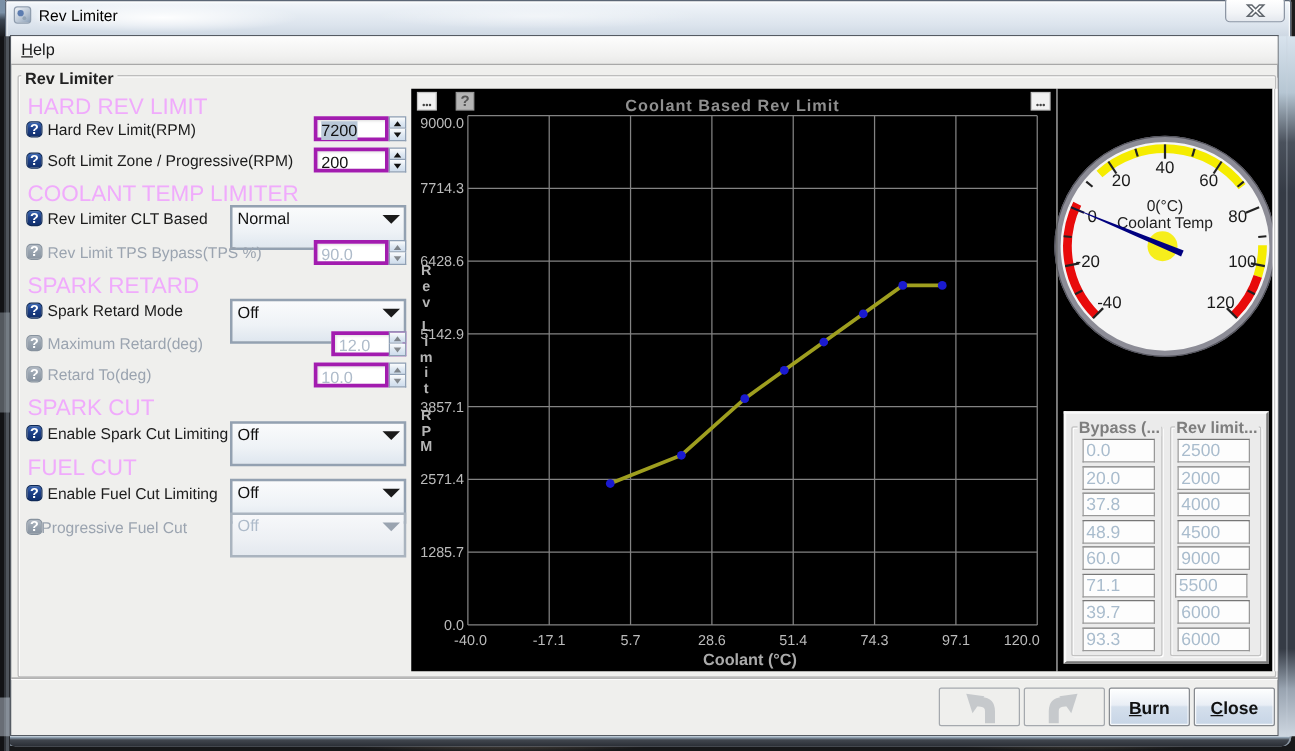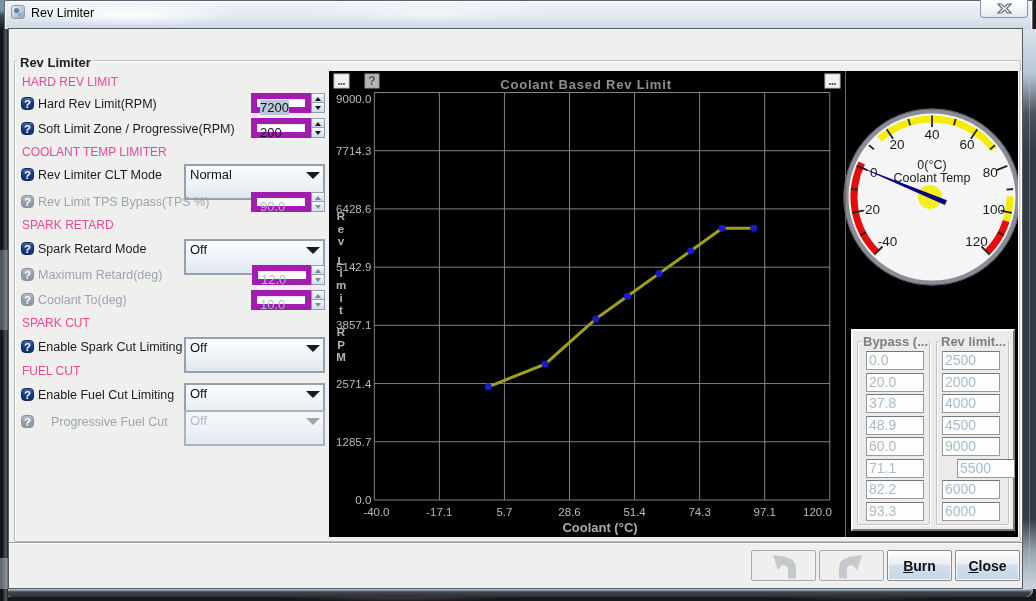--- a/index.html
+++ b/index.html
@@ -18,28 +18,28 @@
 #closebtn{position:absolute;left:980px;top:0;width:48px;height:18px;border-radius:0 0 4px 4px;
  background:linear-gradient(180deg,#ffffff,#f2f4f7 60%,#e4e8ee);border:1px solid #8d96a4;border-top:none;box-sizing:border-box}
 #client{position:absolute;left:8px;top:28px;width:1013px;height:559px;background:#efefed;border:1px solid #555b63;box-sizing:content-box}
 
 #menubar{position:absolute;left:0;top:0;width:1013px;height:22px;
  background:linear-gradient(180deg,#fdfdfd,#f1f1f0 70%,#e9e9e8);border-bottom:1px solid #a8a8a8}
 #menubar span{position:absolute;left:8px;top:3px;font-size:13px;color:#1a1a1a}
 #gbox{position:absolute;left:5px;top:31px;width:1005px;height:480px;border:1px solid #bdbdbd;border-radius:2px;
  box-shadow:inset 1px 1px 0 rgba(255,255,255,.9),1px 1px 0 rgba(255,255,255,.9)}
 #gblabel{position:absolute;left:8px;top:26px;padding:0 3px;background:#efefed;font-size:13px;font-weight:bold;color:#222}
-.hdr{position:absolute;font-size:12px;color:#ec4899;white-space:nowrap}
+.hdr{position:absolute;font-size:18px;color:#f0abfc;white-space:nowrap}
 .lbl{position:absolute;font-size:12.5px;color:#1c1c1c;white-space:nowrap}
 .lbl.dis,.hdr.dis{color:#9ba4b0}
 .help{position:absolute;width:13px;height:13px;border-radius:4px;
  background:linear-gradient(180deg,#3c68b5,#1c3f87 45%,#12306e);border:1px solid #0f2a58;box-sizing:border-box}
 .help:after{content:"?";position:absolute;left:0;top:0;width:11px;height:11px;line-height:13px;text-align:center;color:#fff;font-size:11.5px;font-weight:bold}
 .help.dis{background:linear-gradient(180deg,#b3bbc5,#98a3af 45%,#8a95a2);border-color:#87929e}
-.sfield{position:absolute;width:60px;height:20px;background:#fff;border:6px solid #a21caf;box-sizing:border-box;
+.sfield{position:absolute;width:60px;height:20px;background:#fff;border:3px solid #a21caf;box-sizing:border-box;
  font-size:13px;color:#111;line-height:18px;padding-left:3px;box-shadow:inset 1px 1px 2px rgba(0,0,0,.12)}
 .sfield.dis{color:#aebbca}
 .sbtns{position:absolute;width:14px;height:20px}
 .sb{position:absolute;left:0;width:14px;height:10px;background:linear-gradient(180deg,#fbfcfd,#dee8f2 55%,#cfdded);border:1px solid #8fa0b5;box-sizing:border-box}
 .sb.dn{top:10px;border-top:none}
 .sb:after{content:"";position:absolute;left:3px;border-left:3.5px solid transparent;border-right:3.5px solid transparent}
 .sb.up:after{top:3px;border-bottom:4px solid #111}
 .sb.dn:after{top:3px;border-top:4px solid #111}
 .sb.dis:after{opacity:.45}
 .combo{position:absolute;width:141px;height:36px;border:2px solid #93a1b1;box-sizing:border-box;
@@ -79,20 +79,23 @@
 <div id="frame"></div>
 <div id="titleglow" style="position:absolute;left:20px;top:2px;width:220px;height:24px;background:radial-gradient(ellipse 110px 12px at 50% 50%,rgba(255,255,255,.95) 0%,rgba(255,255,255,.45) 55%,rgba(255,255,255,0) 100%)"></div>
 <div id="titleglow2" style="position:absolute;left:300px;top:2px;width:260px;height:22px;background:radial-gradient(ellipse 130px 10px at 50% 50%,rgba(255,255,255,.5) 0%,rgba(255,255,255,0) 100%)"></div>
 <div id="titleicon"></div>
 <div id="title">Rev Limiter</div>
 <div id="closebtn"><svg width="48" height="17">
       <path d="M17 4 L20.5 4 L23.5 7 L26.5 4 L30 4 L25.5 8.5 L30 13 L26.5 13 L23.5 10 L20.5 13 L17 13 L21.5 8.5 Z" fill="#ffffff" stroke="#61676e" stroke-width="1.2"></path>
     </svg></div>
 <div id="client"></div>
 <div id="holder" style="position:absolute;left:9px;top:29px;width:1015px;height:560px">
+<div id="menubar">
+      <span><u>H</u>elp</span>
+    </div>
 <div id="gbox"></div>
 <div id="gblabel">Rev Limiter</div>
 
 <div class="hdr" style="left:13px;top:46px">HARD REV LIMIT</div>
 <div class="help" style="left:12px;top:68px"></div>
 <div class="lbl" style="left:29px;top:68px">Hard Rev Limit(RPM)</div>
 <div class="sfield" style="left:242px;top:64px"><span class="selbg">7200</span></div>
 <div class="sbtns" style="left:302px;top:64px">
       <div class="sb up"></div>
       <div class="sb dn"></div>
@@ -101,64 +104,64 @@
 <div class="help" style="left:12px;top:93px"></div>
 <div class="lbl" style="left:29px;top:93px">Soft Limit Zone / Progressive(RPM)</div>
 <div class="sfield" style="left:242px;top:89px">200</div>
 <div class="sbtns" style="left:302px;top:89px">
       <div class="sb up"></div>
       <div class="sb dn"></div>
     </div>
 
 <div class="hdr" style="left:13px;top:116px">COOLANT TEMP LIMITER</div>
 <div class="help" style="left:12px;top:139px"></div>
-<div class="lbl" style="left:29px;top:139px">Rev Limiter CLT Mode</div>
+<div class="lbl" style="left:29px;top:139px">Rev Limiter CLT Based</div>
 <div class="combo" style="left:175px;top:135px">Normal</div>
 
 <div class="help dis" style="left:12px;top:166px"></div>
 <div class="lbl dis" style="left:29px;top:166px">Rev Limit TPS Bypass(TPS %)</div>
 <div class="sfield dis" style="left:242px;top:163px">90.0</div>
 <div class="sbtns" style="left:302px;top:163px">
       <div class="sb up dis"></div>
       <div class="sb dn dis"></div>
     </div>
 
 <div class="hdr" style="left:13px;top:189px">SPARK RETARD</div>
 <div class="help" style="left:12px;top:213px"></div>
 <div class="lbl" style="left:29px;top:213px">Spark Retard Mode</div>
 <div class="combo" style="left:175px;top:210px">Off</div>
 
 <div class="help dis" style="left:12px;top:239px"></div>
 <div class="lbl dis" style="left:29px;top:239px">Maximum Retard(deg)</div>
-<div class="sfield dis" style="left:243px;top:236px">12.0</div>
+<div class="sfield dis" style="left:256px;top:236px">12.0</div>
 <div class="sbtns" style="left:302px;top:236px">
       <div class="sb up dis"></div>
       <div class="sb dn dis"></div>
     </div>
 
 <div class="help dis" style="left:12px;top:264px"></div>
-<div class="lbl dis" style="left:29px;top:264px">Coolant To(deg)</div>
+<div class="lbl dis" style="left:29px;top:264px">Retard To(deg)</div>
 <div class="sfield dis" style="left:242px;top:261px">10.0</div>
 <div class="sbtns" style="left:302px;top:261px">
       <div class="sb up dis"></div>
       <div class="sb dn dis"></div>
     </div>
 
 <div class="hdr" style="left:13px;top:287px">SPARK CUT</div>
 <div class="help" style="left:12px;top:311px"></div>
 <div class="lbl" style="left:29px;top:311px">Enable Spark Cut Limiting</div>
 <div class="combo" style="left:175px;top:308px">Off</div>
 
 <div class="hdr" style="left:13px;top:335px">FUEL CUT</div>
 <div class="help" style="left:12px;top:359px"></div>
 <div class="lbl" style="left:29px;top:359px">Enable Fuel Cut Limiting</div>
 <div class="combo" style="left:175px;top:354px">Off</div>
 
 <div class="help dis" style="left:12px;top:386px"></div>
-<div class="lbl dis" style="left:42px;top:386px">Progressive Fuel Cut</div>
+<div class="lbl dis" style="left:24px;top:386px">Progressive Fuel Cut</div>
 <div class="combo dis" style="left:175px;top:381px">Off</div>
 
 <svg id="chart" viewBox="0 0 516 466">
       <line x1="45.3" y1="21.5" x2="45.3" y2="429" stroke="#838383" stroke-width="1"></line>
       <line x1="110.36999999999999" y1="21.5" x2="110.36999999999999" y2="429" stroke="#838383" stroke-width="1"></line>
       <line x1="175.44" y1="21.5" x2="175.44" y2="429" stroke="#838383" stroke-width="1"></line>
       <line x1="240.51" y1="21.5" x2="240.51" y2="429" stroke="#838383" stroke-width="1"></line>
       <line x1="305.58" y1="21.5" x2="305.58" y2="429" stroke="#838383" stroke-width="1"></line>
       <line x1="370.65" y1="21.5" x2="370.65" y2="429" stroke="#838383" stroke-width="1"></line>
       <line x1="435.71999999999997" y1="21.5" x2="435.71999999999997" y2="429" stroke="#838383" stroke-width="1"></line>
@@ -269,22 +272,22 @@
         <div class="tf" style="left:89px;top:20.0px">2500</div>
         <div class="tf" style="left:13px;top:41.5px">20.0</div>
         <div class="tf" style="left:89px;top:41.5px">2000</div>
         <div class="tf" style="left:13px;top:63.0px">37.8</div>
         <div class="tf" style="left:89px;top:63.0px">4000</div>
         <div class="tf" style="left:13px;top:84.5px">48.9</div>
         <div class="tf" style="left:89px;top:84.5px">4500</div>
         <div class="tf" style="left:13px;top:106.0px">60.0</div>
         <div class="tf" style="left:89px;top:106.0px">9000</div>
         <div class="tf" style="left:13px;top:127.5px">71.1</div>
-        <div class="tf" style="left:104px;top:127.5px">5500</div>
-        <div class="tf" style="left:13px;top:149.0px">82.2</div>
+        <div class="tf" style="left:87px;top:127.5px">5500</div>
+        <div class="tf" style="left:13px;top:149.0px">39.7</div>
         <div class="tf" style="left:89px;top:149.0px">6000</div>
         <div class="tf" style="left:13px;top:170.5px">93.3</div>
         <div class="tf" style="left:89px;top:170.5px">6000</div>
       </div>
 </div>
 
 <div style="position:absolute;left:836px;top:42px;width:1px;height:466px;background:#6a6a6a"></div>
 <div id="groove"></div>
 <div id="sep"></div>
 <div class="btn" style="left:742px"><svg width="63" height="29" viewBox="0 0 63 29">

